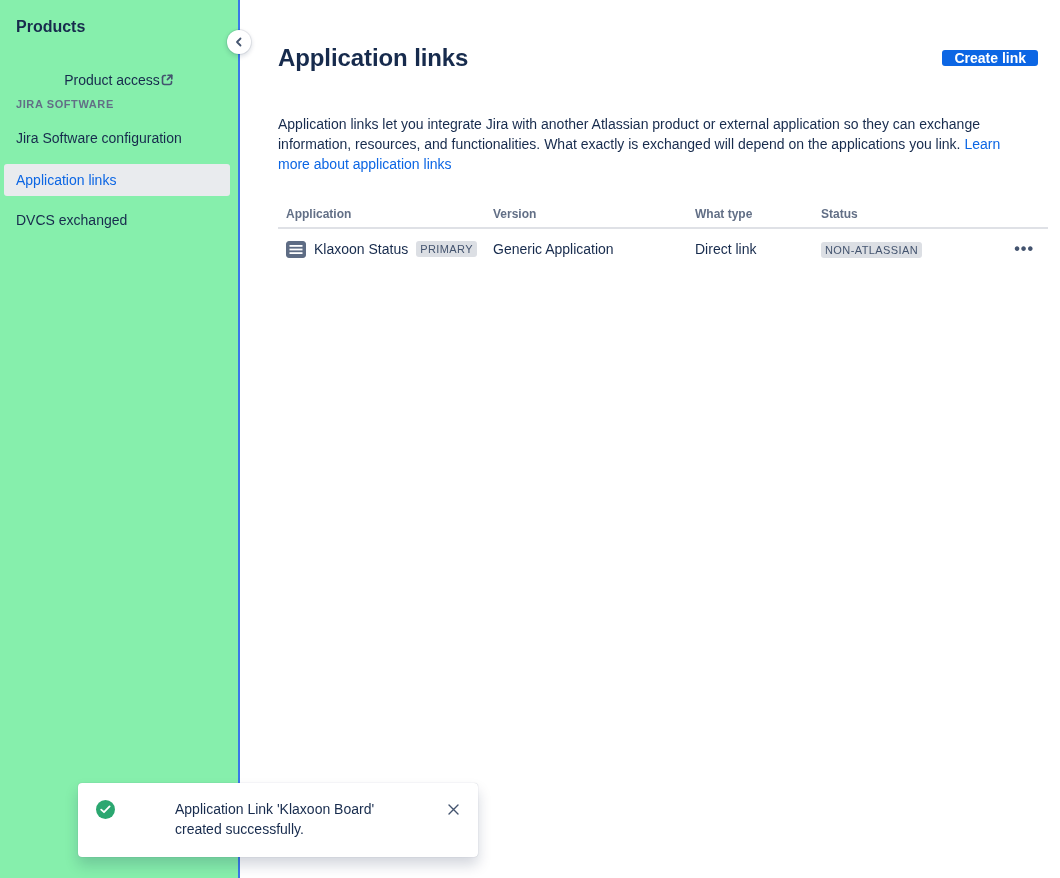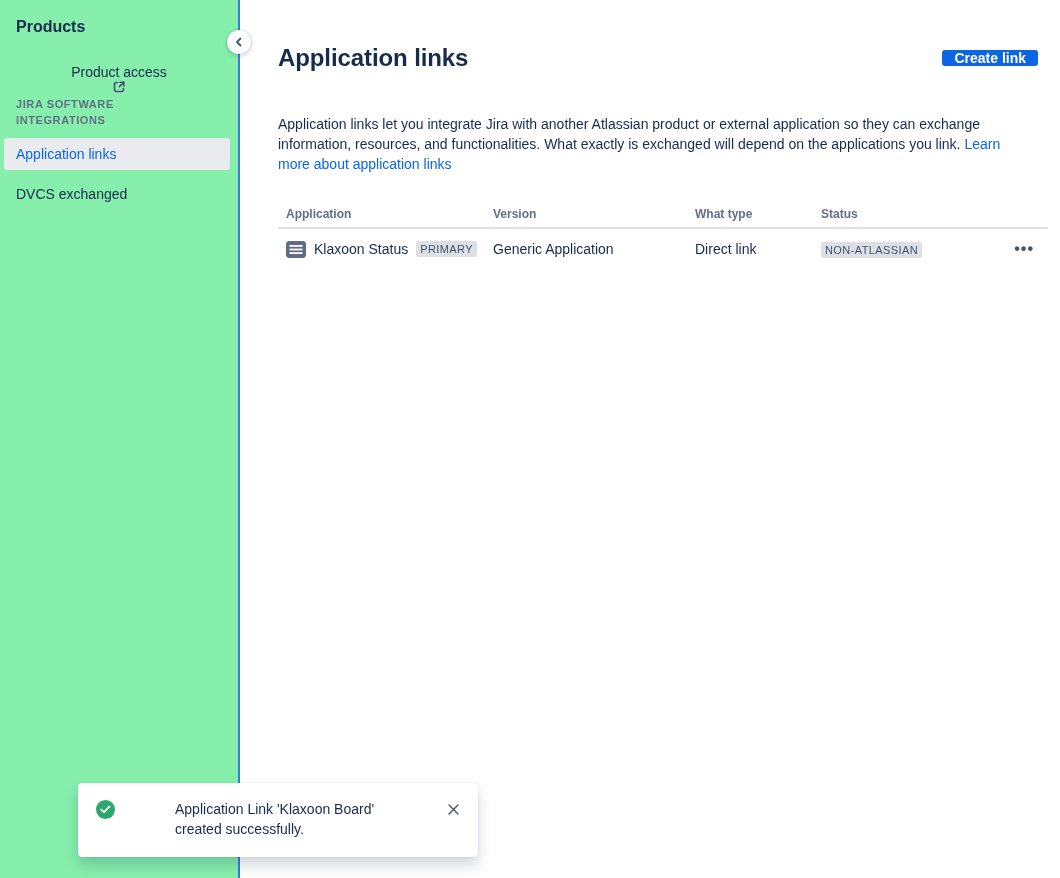--- a/index.html
+++ b/index.html
@@ -22,21 +22,21 @@
   }
   .sidebar-title {
     font-size: 16px; font-weight: 700; color: #172B4D;
     padding-left: 16px; height: 20px; line-height: 20px;
   }
   .nav-row {
     height: 32px; display: flex; align-items: center;
     padding-left: 16px; padding-right: 16px;
     font-size: 14px; color: #172B4D; cursor: pointer;
   }
-  .nav-row.with-icon { justify-content: flex-start; flex-direction: column; }
+  .nav-row.with-icon { justify-content: center; }
   .nav-section {
     height: 16px; line-height: 16px;
     padding-left: 16px;
     font-size: 11px; font-weight: 700; letter-spacing: 0.6px;
     color: #626F86;
   }
   .nav-row.selected {
     margin-left: 4px; margin-right: 8px;
     padding-left: 12px;
     background: #E9EBEE;
@@ -170,22 +170,24 @@
         <path d="M2.5 4.5 C2.5 3.4 3.4 2.5 4.5 2.5 L5.5 2.5" stroke="#44546F" stroke-width="1.6" stroke-linecap="round" fill="none"></path>
         <path d="M11.5 8.5 L11.5 9.5 C11.5 10.6 10.6 11.5 9.5 11.5 L4.5 11.5 C3.4 11.5 2.5 10.6 2.5 9.5 L2.5 4.5" stroke="#44546F" stroke-width="1.6" stroke-linecap="round" fill="none"></path>
         <path d="M8 2.2 L11.8 2.2 L11.8 6" stroke="#44546F" stroke-width="1.6" stroke-linecap="round" stroke-linejoin="round" fill="none"></path>
         <path d="M11.6 2.4 L7.4 6.6" stroke="#44546F" stroke-width="1.6" stroke-linecap="round" fill="none"></path>
       </svg>
     </span>
   </div>
 
   <div class="nav-section mt24">JIRA SOFTWARE</div>
 
-
-  <div class="nav-section mt24">INTEGRATIONS</div>
+  <div class="nav-row mt10">
+    <span>Jira Software configuration</span>
+  </div>
+
 
   <div class="nav-row selected mt10">
     <span>Application links</span>
   </div>
 
   <div class="nav-row mt8">
     <span>DVCS exchanged</span>
   </div>
 </nav>
 

